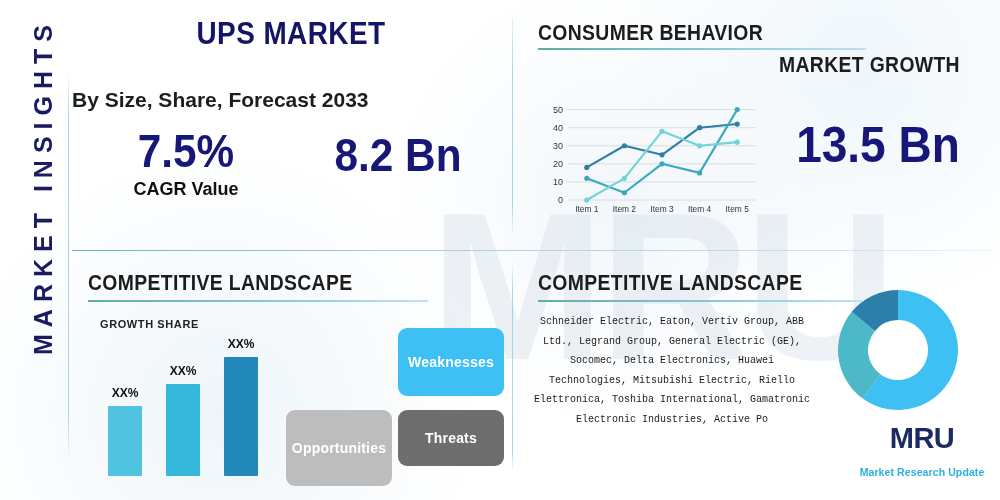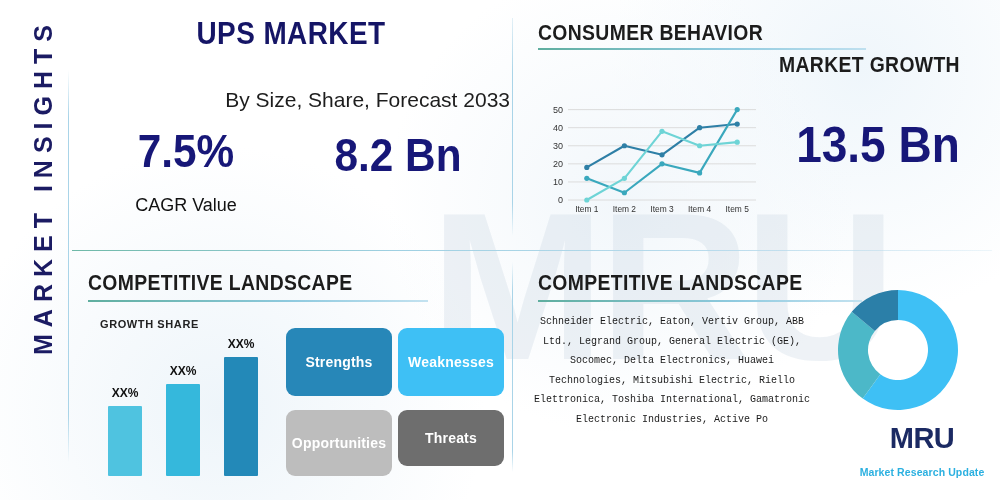--- a/index.html
+++ b/index.html
@@ -50,30 +50,30 @@
   }
 
   
   .main-title{
     position:absolute;left:72px;top:16px;width:438px;text-align:center;
     font-size:31px;font-weight:700;letter-spacing:.5px;color:#151566;
     font-family:"Liberation Sans Narrow","Liberation Sans",sans-serif;
     transform:scaleX(.9);
   }
   .subtitle{
-    position:absolute;left:72px;top:88px;width:438px;text-align:right;
-    font-size:21px;color:#1d1d1d;font-weight:400;
+    position:absolute;left:72px;top:88px;width:438px;text-align:left;
+    font-size:21px;color:#1d1d1d;font-weight:700;
   }
   .stat{position:absolute;text-align:center;}
   .stat .value{
     font-size:46px;font-weight:700;color:#171778;line-height:1.02;
     font-family:"Liberation Sans Narrow","Liberation Sans",sans-serif;
     transform:scaleX(.92);
   }
-  .stat .label{font-size:18px;font-weight:400;color:#111;margin-top:20px;}
+  .stat .label{font-size:18px;font-weight:700;color:#111;margin-top:4px;}
   #stat-cagr{left:88px;top:128px;width:196px;}
   #stat-2026{left:300px;top:132px;width:196px;}
 
   
   .sec-head{
     position:absolute;
     font-size:22px;font-weight:700;letter-spacing:.4px;color:#1c1c1c;
     font-family:"Liberation Sans Narrow","Liberation Sans",sans-serif;
     transform:scaleX(.88);transform-origin:left center;
   }
@@ -109,21 +109,21 @@
 
   
   .swot{
     position:absolute;border-radius:9px;
     display:flex;align-items:center;justify-content:center;
     color:#ffffff;font-size:14px;font-weight:600;letter-spacing:.2px;
     font-family:"Liberation Sans Narrow","Liberation Sans",sans-serif;
   }
   #swot-strengths{left:286px;top:328px;width:106px;height:68px;background:#2787b8;}
   #swot-weaknesses{left:398px;top:328px;width:106px;height:68px;background:#3ec0f5;}
-  #swot-opportunities{left:286px;top:410px;width:106px;height:66px;background:#bdbdbd;}
+  #swot-opportunities{left:286px;top:410px;width:106px;height:76px;background:#bdbdbd;}
   #swot-threats{left:398px;top:410px;width:106px;height:56px;background:#6e6e6e;}
 
   
   #company-list{
     position:absolute;left:528px;top:312px;width:288px;
     text-align:center;font-size:10px;line-height:19.6px;color:#1b1b1b;
     font-family:Liberation Mono, monospace;
   }
 
   
@@ -223,21 +223,20 @@
   <div id="bar-chart">
     <div class="bar-title">GROWTH SHARE</div>
   <div class="bar-col" style="left: 8px; height: 70.4px; background: rgb(79, 195, 224);"></div>
       <div class="bar-lbl" style="left: -5px; top: 67.6px;">XX%</div>
       <div class="bar-col" style="left: 66px; height: 92.16px; background: rgb(53, 184, 220);"></div>
       <div class="bar-lbl" style="left: 53px; top: 45.84px;">XX%</div>
       <div class="bar-col" style="left: 124px; height: 119.04px; background: rgb(35, 137, 184);"></div>
       <div class="bar-lbl" style="left: 111px; top: 18.96px;">XX%</div>
     </div>
 
-  <div class="swot" id="swot-strengths">Strengths</div>
   <div class="swot" id="swot-weaknesses">Weaknesses</div>
   <div class="swot" id="swot-opportunities">Opportunities</div>
   <div class="swot" id="swot-threats">Threats</div>
 
   <div class="sec-head" id="head-landscape-2">COMPETITIVE LANDSCAPE</div>
   <div id="head-landscape-2-rule"></div>
 
   <div id="company-list">Schneider Electric, Eaton, Vertiv Group, ABB Ltd., Legrand Group, General Electric (GE), Socomec, Delta Electronics, Huawei Technologies, Mitsubishi Electric, Riello Elettronica, Toshiba International, Gamatronic Electronic Industries, Active Po</div>
 
   <svg id="donut" viewBox="0 0 124 124">

